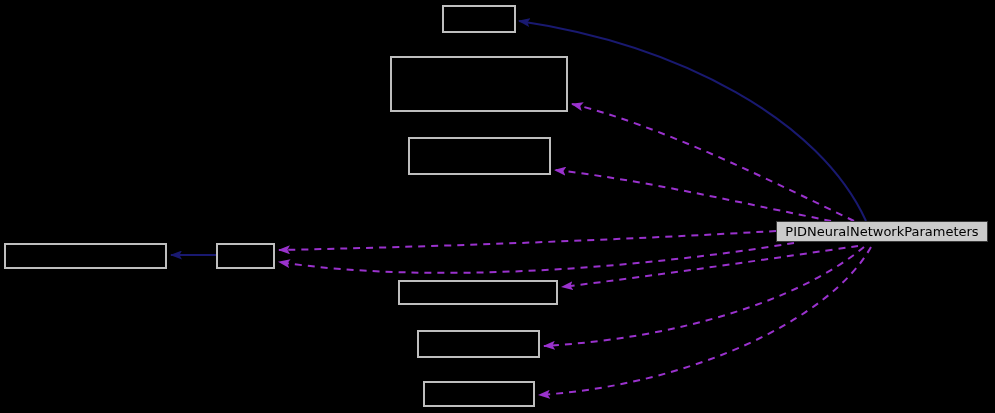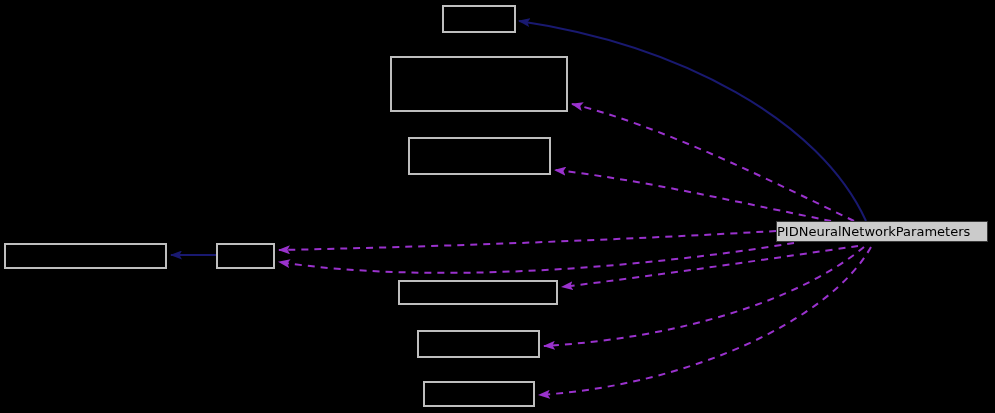--- a/index.html
+++ b/index.html
@@ -33,21 +33,21 @@
     background: transparent;
   }
   .node-main {
     position: absolute;
     box-sizing: border-box;
     border: 1px solid var(--main-border, #3a3a3a);
     background: var(--main-fill, #cbcbcb);
     color: var(--main-text, #000);
     font-size: 13px;
     line-height: 19px;
-    text-align: left;
+    text-align: center;
     white-space: nowrap;
   }
 </style>
 </head>
 <body>
 
 <div class="canvas">
 
   <svg class="edges-layer" width="995" height="413" viewBox="0 0 995 413" xmlns="http://www.w3.org/2000/svg">
     <defs>

